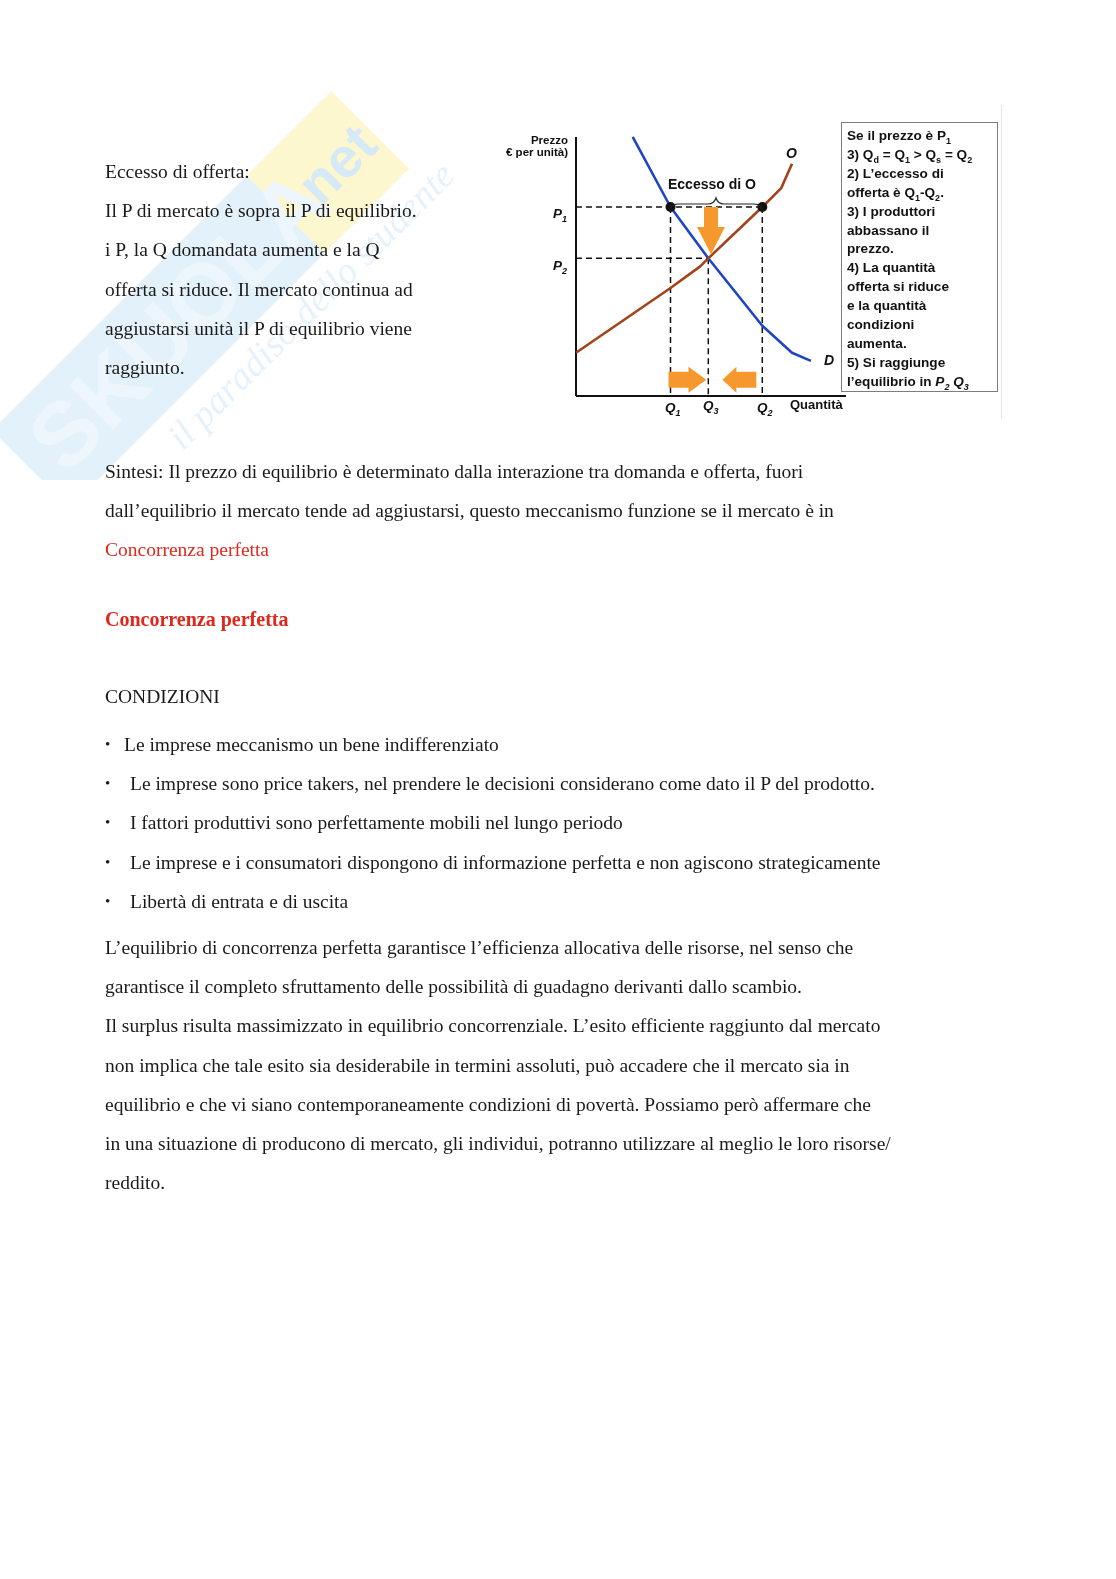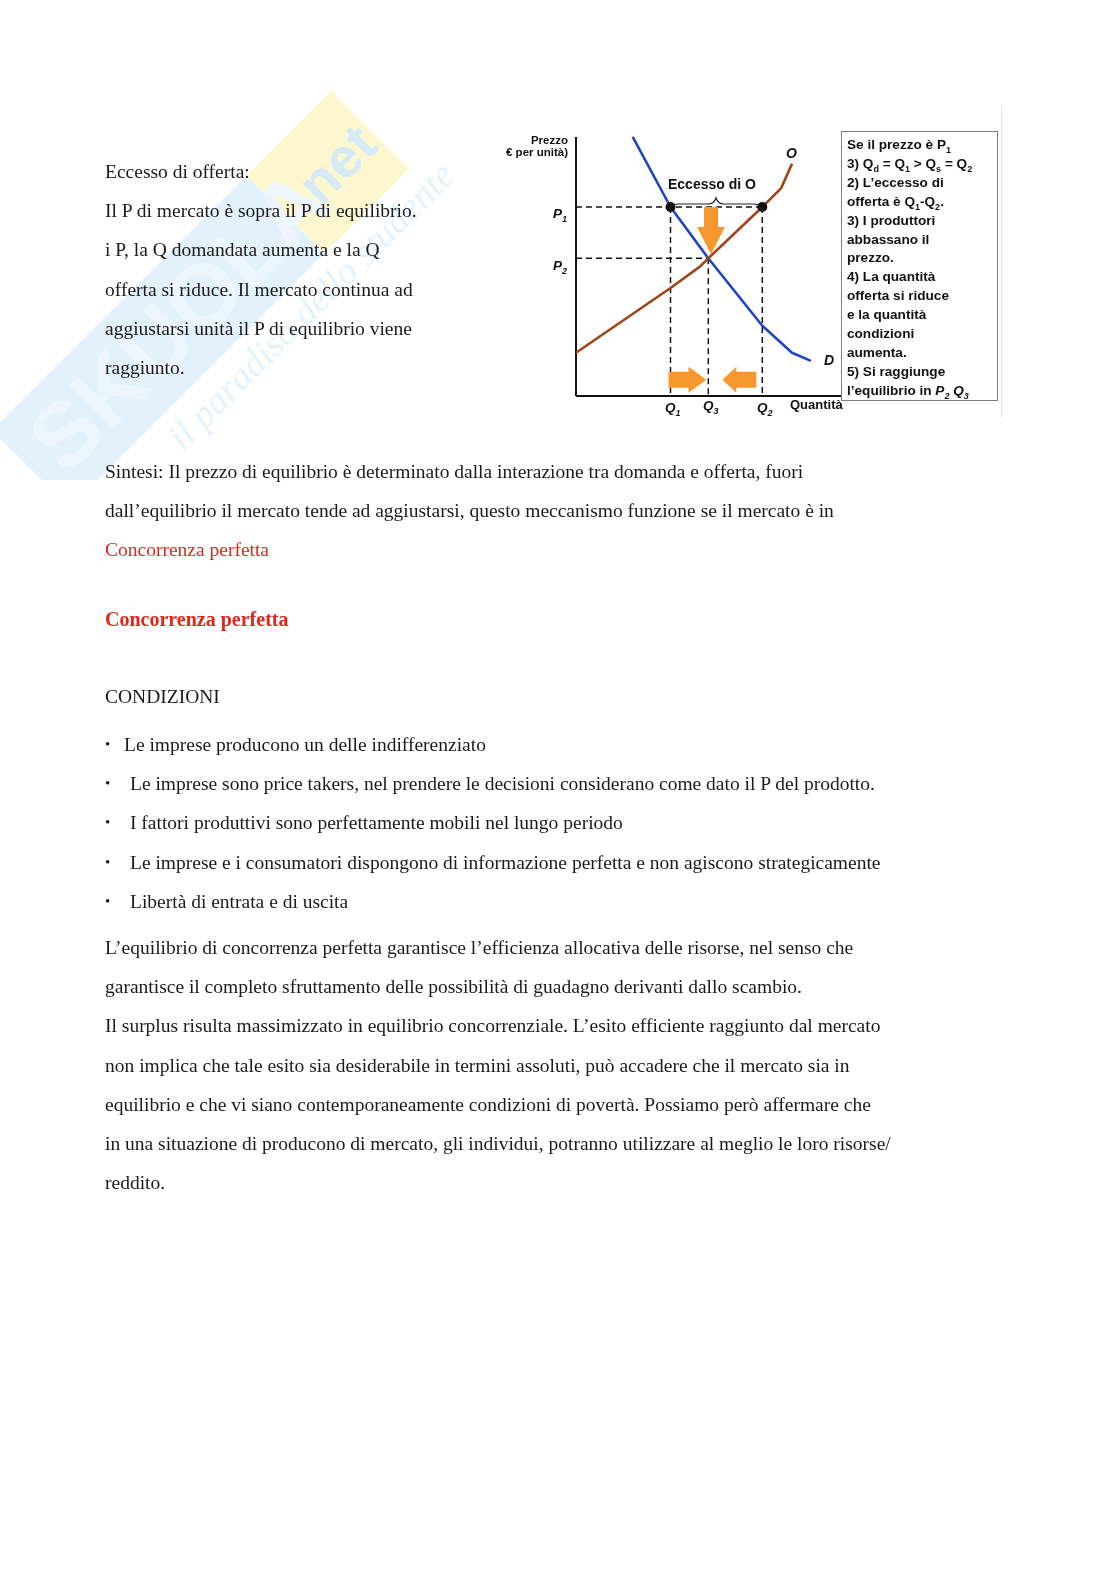--- a/index.html
+++ b/index.html
@@ -19,21 +19,21 @@
     .cond-list li { position: relative; padding-left: 25px; }
     .cond-list li:first-child { padding-left: 19px; }
     .cond-list li::before { content: "\2022"; position: absolute; left: 0; top: 0; font-size: 15px; }
     .body-para { position: absolute; left: 105px; top: 928px; width: 905px; font-size: 19.5px; line-height: 39.2px; z-index: 2; }
 
     
     .chart { position: absolute; left: 0; top: 0; z-index: 2; }
     .chart text { font-family: "Liberation Sans", "DejaVu Sans", sans-serif; font-weight: bold; fill: #111; }
     .info-box { position: absolute; left: 841px; top: 122px; width: 150px; height: 260px; border: 1.5px solid #7d7d7d;
                 padding: 4px 0 4px 5px; font-family: "Liberation Sans", "DejaVu Sans", sans-serif; font-weight: bold;
-                font-size: 13.6px; line-height: 18.9px; color: #111; background: #fff; z-index: 3; margin-top: 9px; }
+                font-size: 13.6px; line-height: 18.9px; color: #111; background: #fff; z-index: 3; }
     .info-box sub { font-size: 9px; line-height: 0; }
     .info-box i { font-style: italic; }
     .img-edge { position: absolute; left: 1001px; top: 105px; width: 1px; height: 313px; background: #e4e4e4; z-index: 1; }
   </style>
 </head>
 <body>
 
 <svg class="watermark" viewBox="0 0 520 480" width="520" height="480">
   <g transform="rotate(-45 250 250)">
     <rect x="-60" y="195" width="470" height="110" fill="#e3f1fb"></rect>
@@ -121,21 +121,21 @@
   <div>Sintesi: Il prezzo di equilibrio è determinato dalla interazione tra domanda e offerta, fuori</div>
   <div>dall’equilibrio il mercato tende ad aggiustarsi, questo meccanismo funzione se il mercato è in</div>
   <div class="red">Concorrenza perfetta</div>
 </div>
 
 <div class="heading">Concorrenza perfetta</div>
 
 <div class="cond-title">CONDIZIONI</div>
 
 <ul class="cond-list">
-  <li>Le imprese producono un delle indifferenziato</li>
+  <li>Le imprese meccanismo un bene indifferenziato</li>
   <li>Le imprese sono price takers, nel prendere le decisioni considerano come dato il P del prodotto.</li>
   <li>I fattori produttivi sono perfettamente mobili nel lungo periodo</li>
   <li>Le imprese e i consumatori dispongono di informazione perfetta e non agiscono strategicamente</li>
   <li>Libertà di entrata e di uscita</li>
 </ul>
 
 <div class="body-para">
   <div>L’equilibrio di concorrenza perfetta garantisce l’efficienza allocativa delle risorse, nel senso che</div>
   <div>garantisce il completo sfruttamento delle possibilità di guadagno derivanti dallo scambio.</div>
   <div>Il surplus risulta massimizzato in equilibrio concorrenziale. L’esito efficiente raggiunto dal mercato</div>

